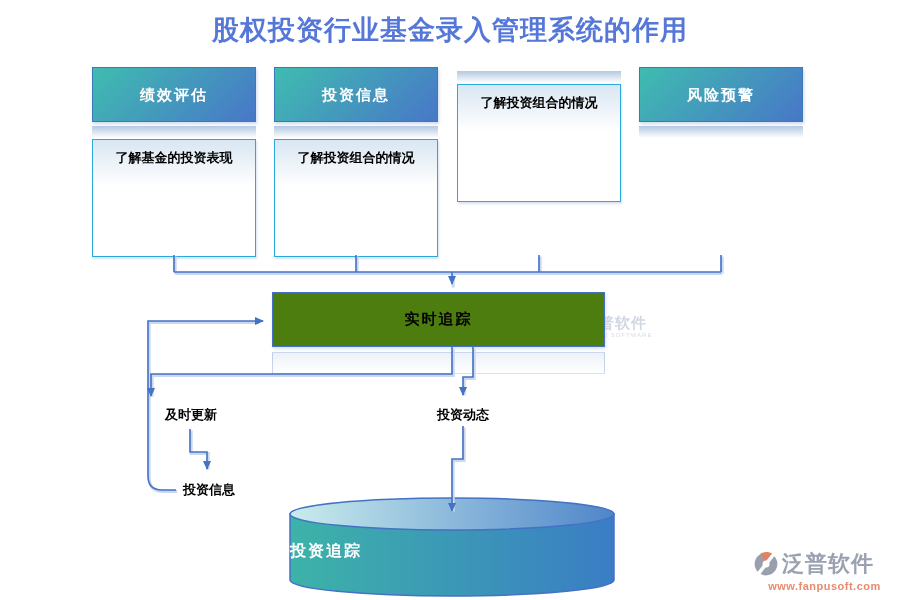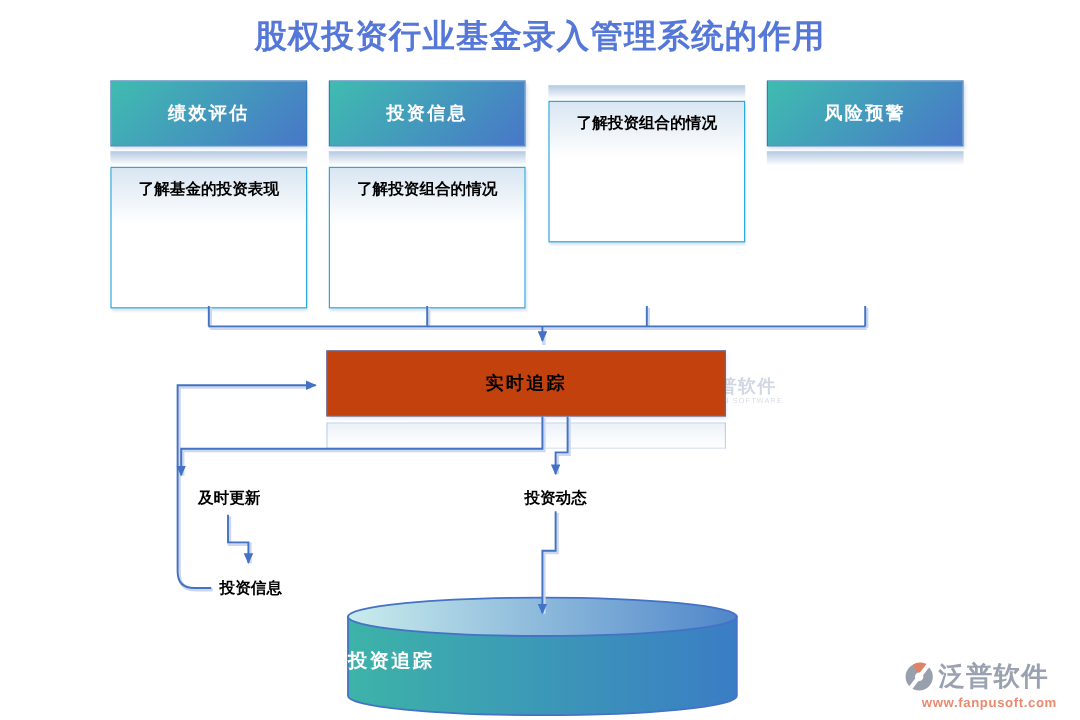--- a/index.html
+++ b/index.html
@@ -31,21 +31,21 @@
     background:linear-gradient(180deg,#d9e6f2 0%,#ffffff 40%);
     box-shadow:1px 2px 2px rgba(130,160,210,.3);
   }
   .col-body span{
     display:inline-block;padding:9px 20px 0;font-size:13px;font-weight:bold;
     color:#000;line-height:17px;
   }
   
   .track-box{
     position:absolute;left:272px;top:292px;width:333px;height:55px;box-sizing:border-box;
-    background:#c2410c;border:1.5px solid var(--connector,#4472c4);z-index:2;
+    background:#4d7c0f;border:1.5px solid var(--connector,#4472c4);z-index:2;
     display:flex;align-items:center;justify-content:center;
     font-size:15px;font-weight:bold;color:#000;letter-spacing:2px;
     box-shadow:1px 2px 3px rgba(130,160,210,.3);
   }
   .track-reflect{
     position:absolute;left:272px;top:352px;width:333px;height:22px;box-sizing:border-box;
     border:1px solid rgba(68,114,196,.28);border-bottom-color:rgba(68,114,196,.12);
     background:linear-gradient(180deg,rgba(222,231,243,.55),rgba(255,255,255,0));
     z-index:2;
   }

